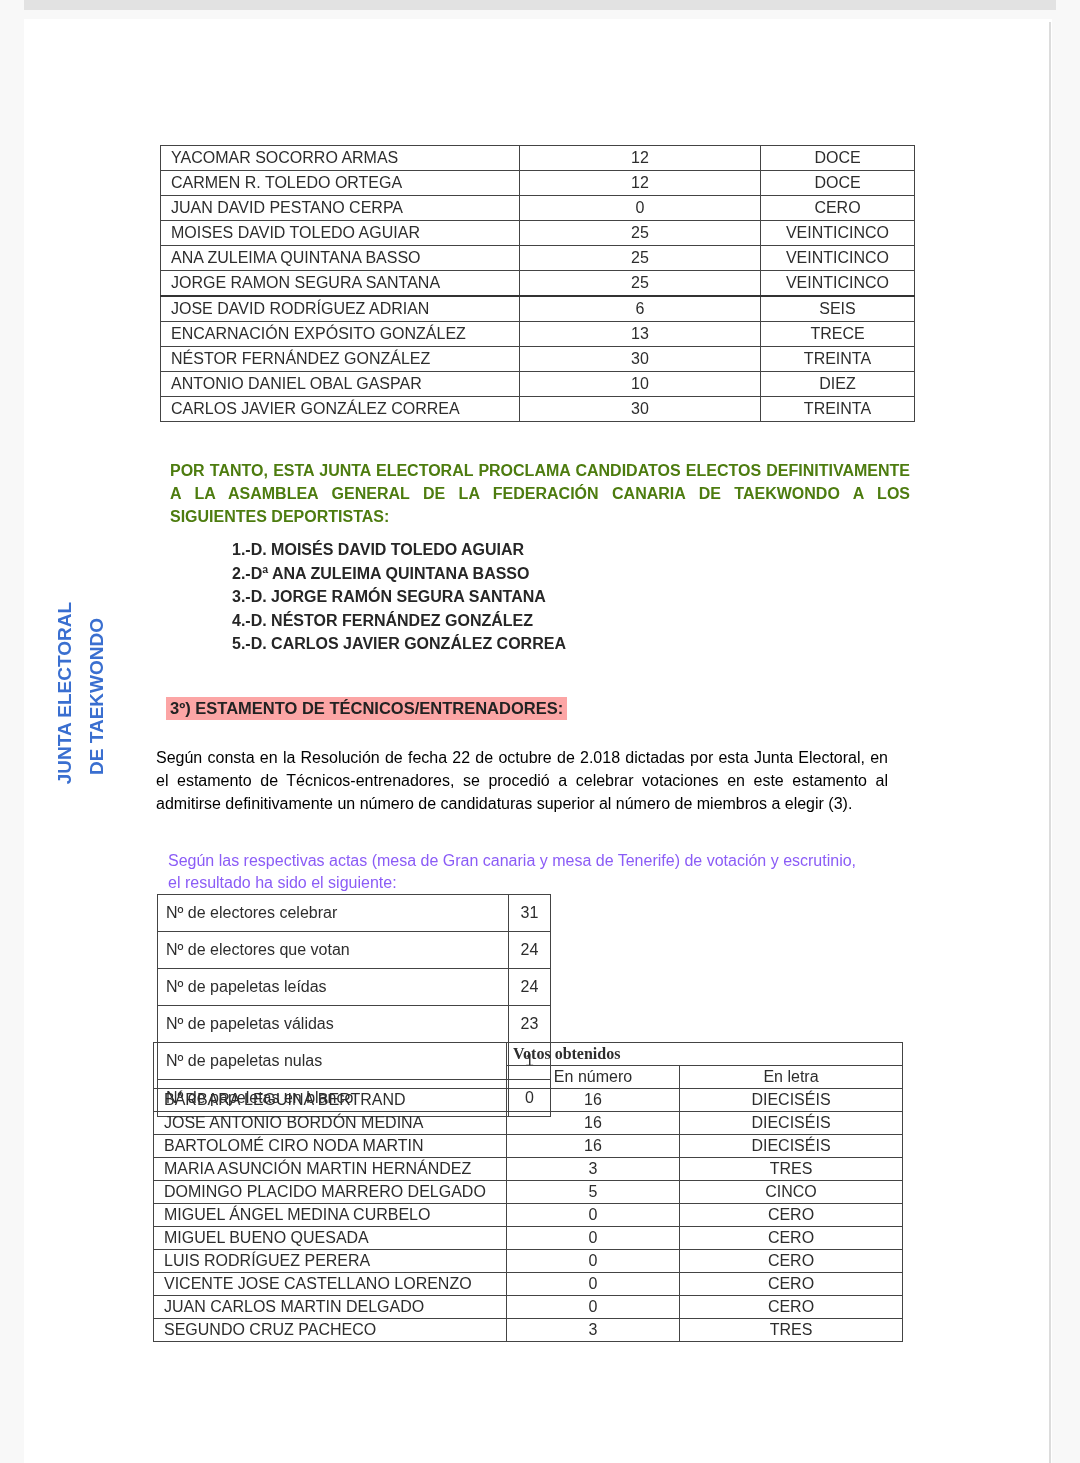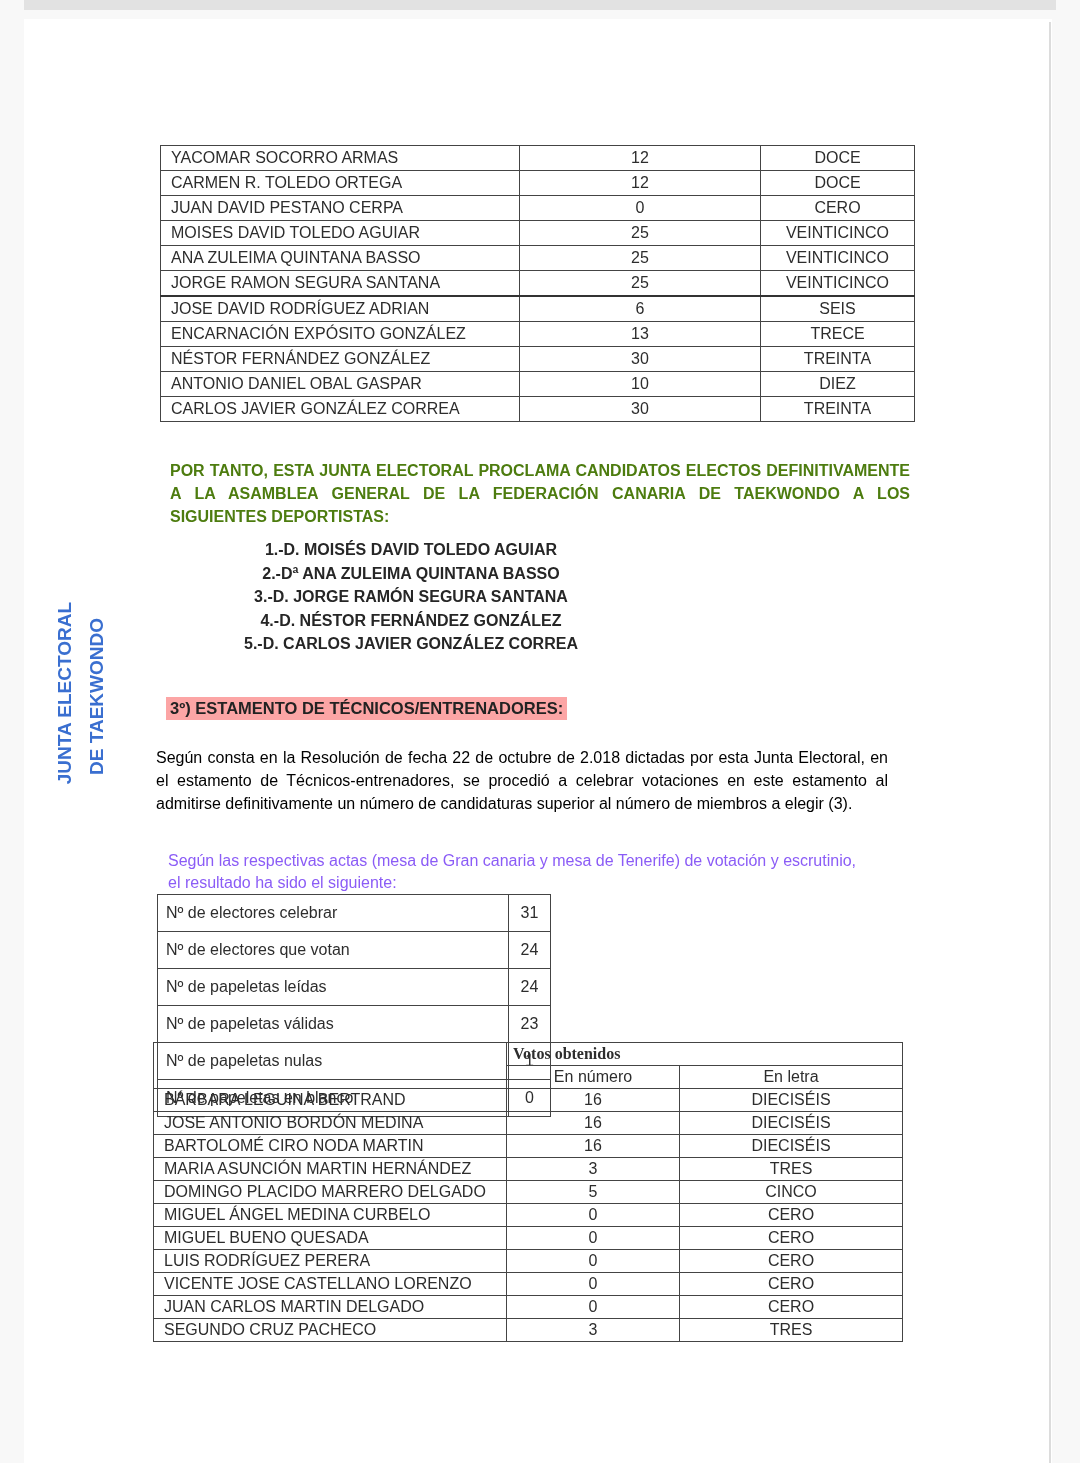--- a/index.html
+++ b/index.html
@@ -23,21 +23,21 @@
     #t1 { left: 160px; top: 145px; width: 755px; }
     #t1 td { height: 24px; }
     #t1 td.name { width: 342px; padding-left: 10px; }
     #t1 td.num { width: 228px; }
     #t1 tr.thick td { border-bottom: 2.6px solid #333; }
 
     .proclaim {
       position: absolute; left: 170px; top: 459px; width: 740px;
       font-weight: bold; font-size: 16px; line-height: 23px; color: #4d7c0f; text-align: justify;
     }
-    .electos { position: absolute; left: 244px; top: 538px; font-weight: bold; font-size: 16px; line-height: 23.5px; color: #262626; text-align: center; }
+    .electos { position: absolute; left: 232px; top: 538px; font-weight: bold; font-size: 16px; line-height: 23.5px; color: #262626; }
     .electos div { white-space: nowrap; }
 
     .stamp {
       position: absolute; left: 48px; top: 600px; width: 80px; height: 190px;
       color: #3a6fd0; font-weight: bold; font-size: 19px; letter-spacing: 0px;
     }
     .stamp span { position: absolute; writing-mode: vertical-rl; transform: rotate(180deg); white-space: nowrap; }
     .stamp .l1 { left: 6px; top: 2px; }
     .stamp .l2 { left: 38px; top: 18px; }
 

